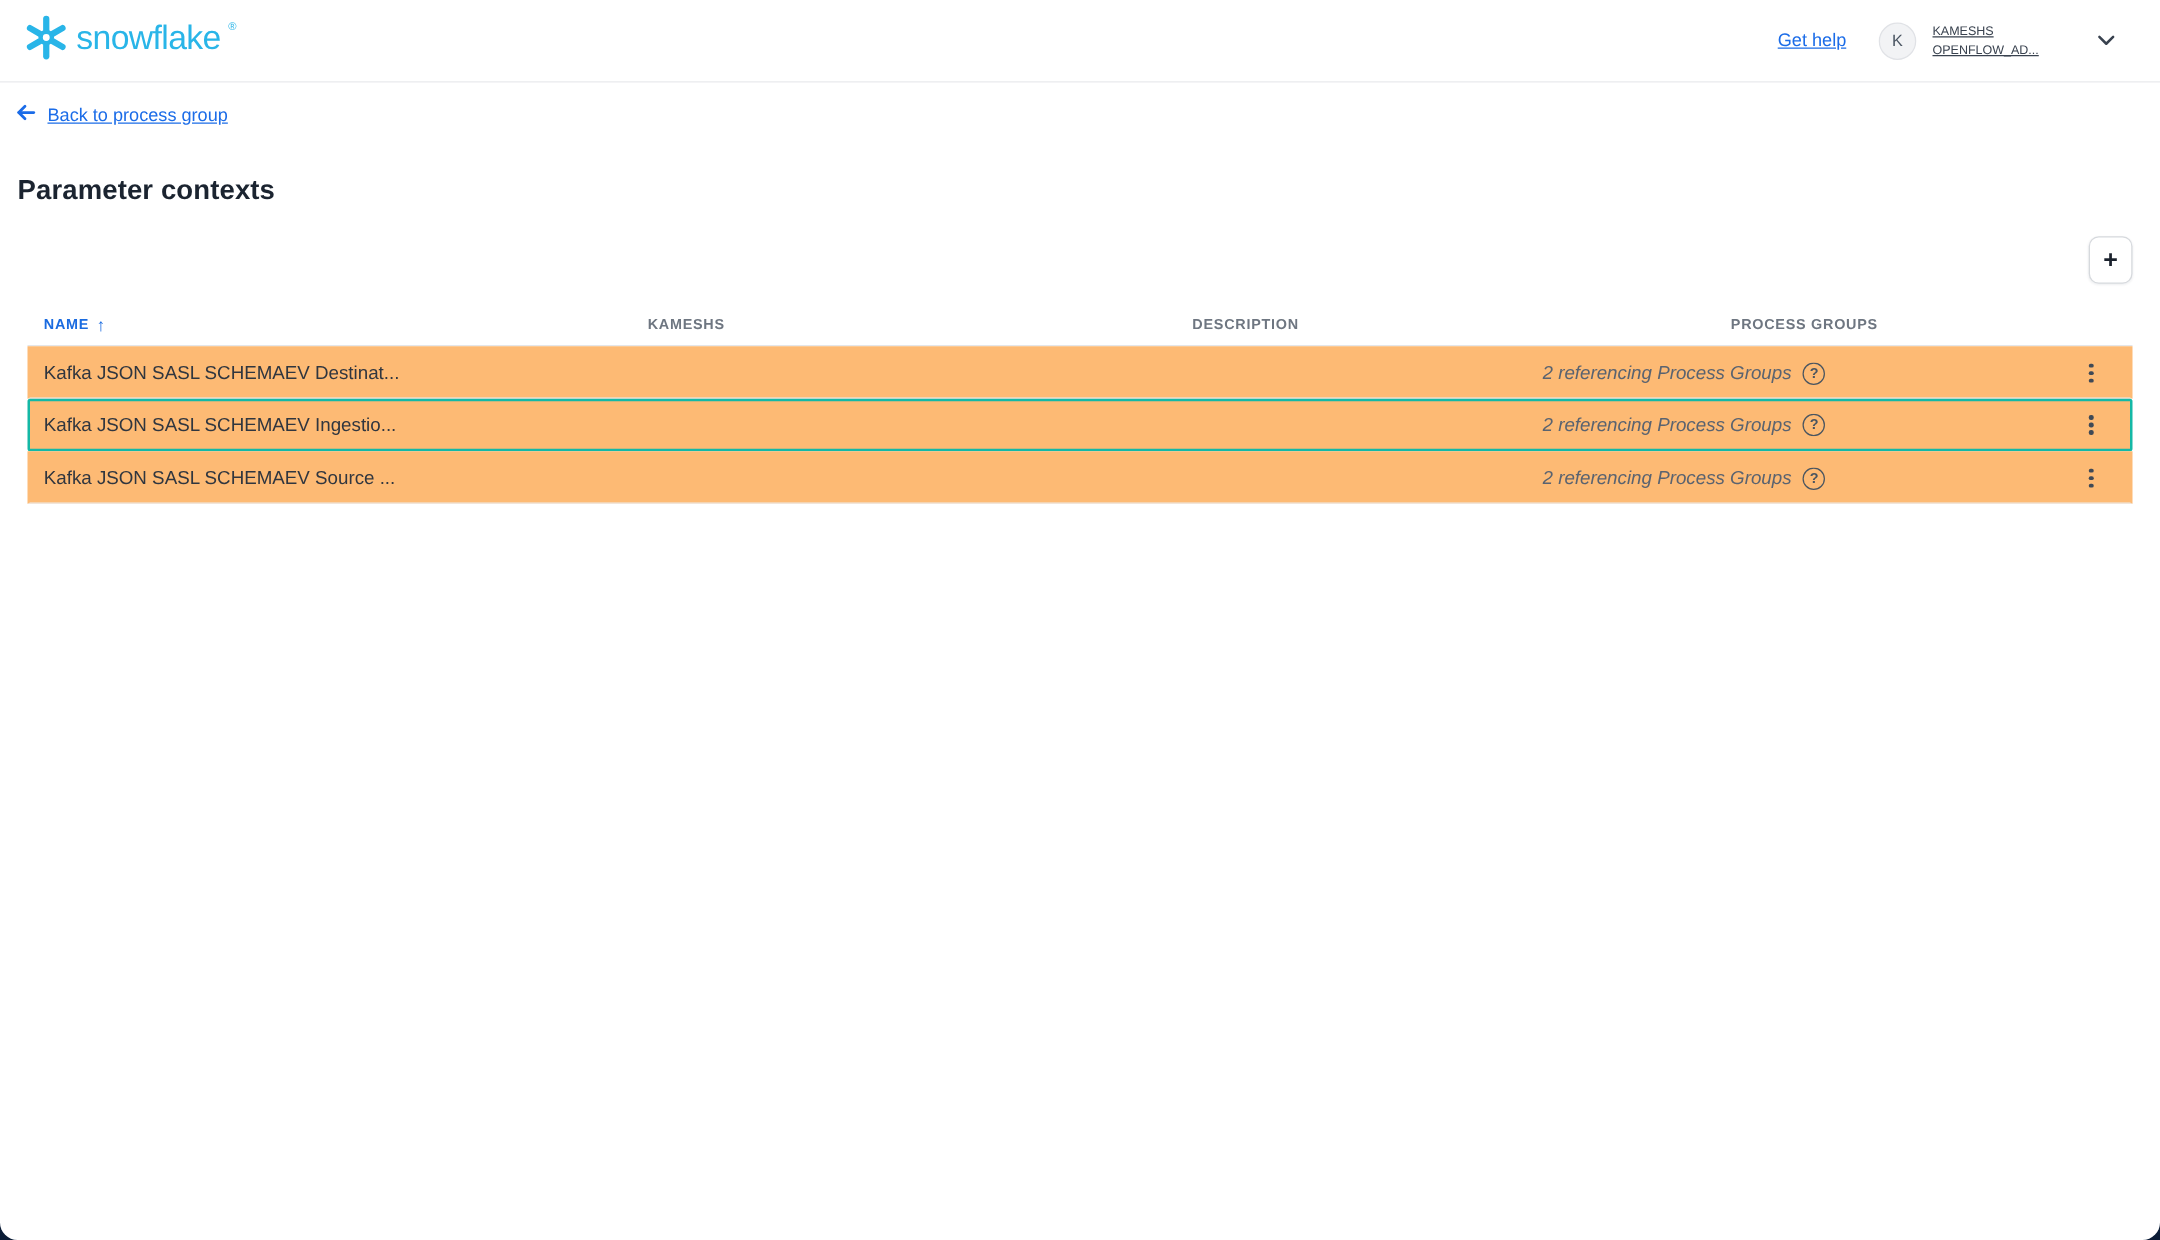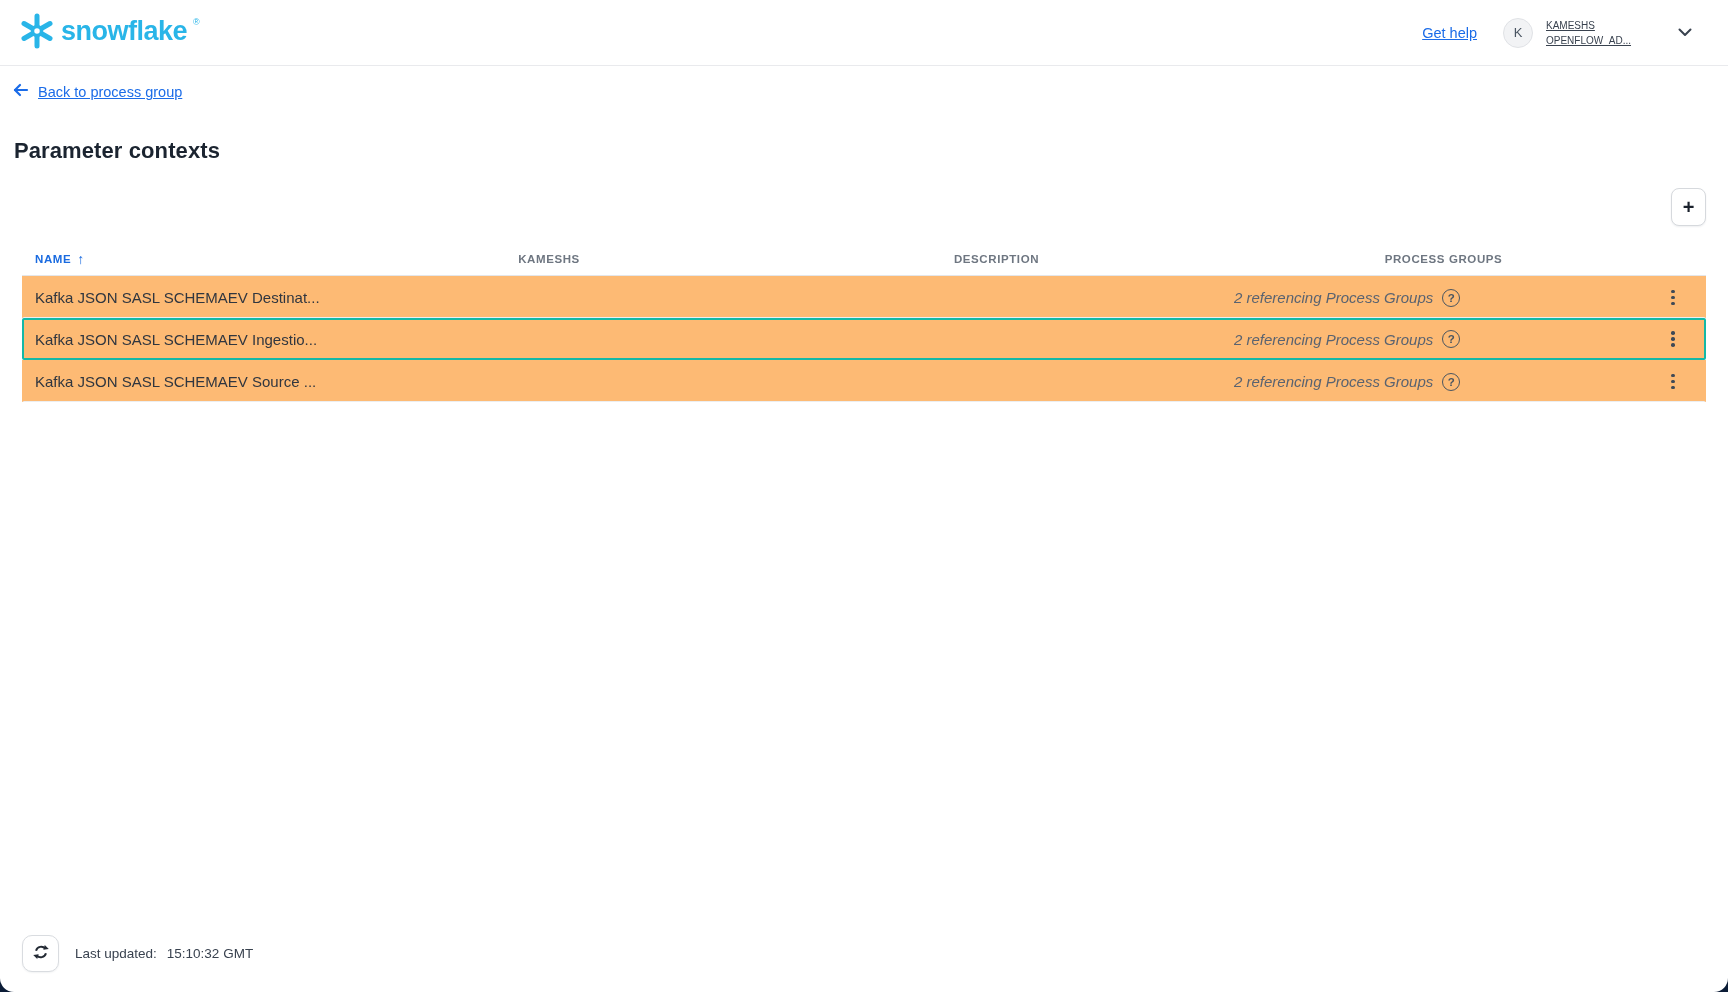--- a/index.html
+++ b/index.html
@@ -18,21 +18,21 @@
   
   .top-header {
     height:66px;
     display:flex; align-items:center;
     padding:0 36px 0 19px;
     border-bottom:1px solid #E9EAED;
     background:#fff;
   }
   .brand { display:flex; align-items:flex-start; gap:6px; }
   .brand-text {
-    font-size:27px; font-weight:700; color:#29B5E8;
+    font-size:27px; font-weight:400; color:#29B5E8;
     letter-spacing:-0.5px; line-height:36px;
   }
   .brand-reg { font-size:9px; color:#29B5E8; margin-top:4px; }
   .header-right { margin-left:auto; display:flex; align-items:center; }
   .get-help {
     color:#1B6CE8; font-size:14.5px; text-decoration:underline;
     cursor:pointer; margin-right:26px;
   }
   .user-chip { display:flex; align-items:center; cursor:pointer; }
   .avatar {
@@ -246,32 +246,14 @@
       <div class="cell actions">
         <span class="kebab">
             <i></i>
             <i></i>
             <i></i>
           </span>
       </div>
     </div>
   </div>
 
-  <div class="footer">
-    <button class="refresh-btn">
-      <span>
-        <svg width="18" height="18" viewBox="0 0 20 20">
-          <g fill="none" stroke="#232A34" stroke-width="2.2">
-            <path d="M4.5 8.5 A6 6 0 0 1 14.8 6.2"></path>
-            <path d="M15.5 11.5 A6 6 0 0 1 5.2 13.8"></path>
-          </g>
-          <g fill="#232A34">
-            <path d="M14.2 2.2 L18.6 6.8 L12.6 7.6 Z"></path>
-            <path d="M5.8 17.8 L1.4 13.2 L7.4 12.4 Z"></path>
-          </g>
-        </svg>
-      </span>
-    </button>
-    <span class="label">Last updated:</span>
-    <span class="value">15:10:32 GMT</span>
-  </div>
 
 </div>
 
 </body></html>

